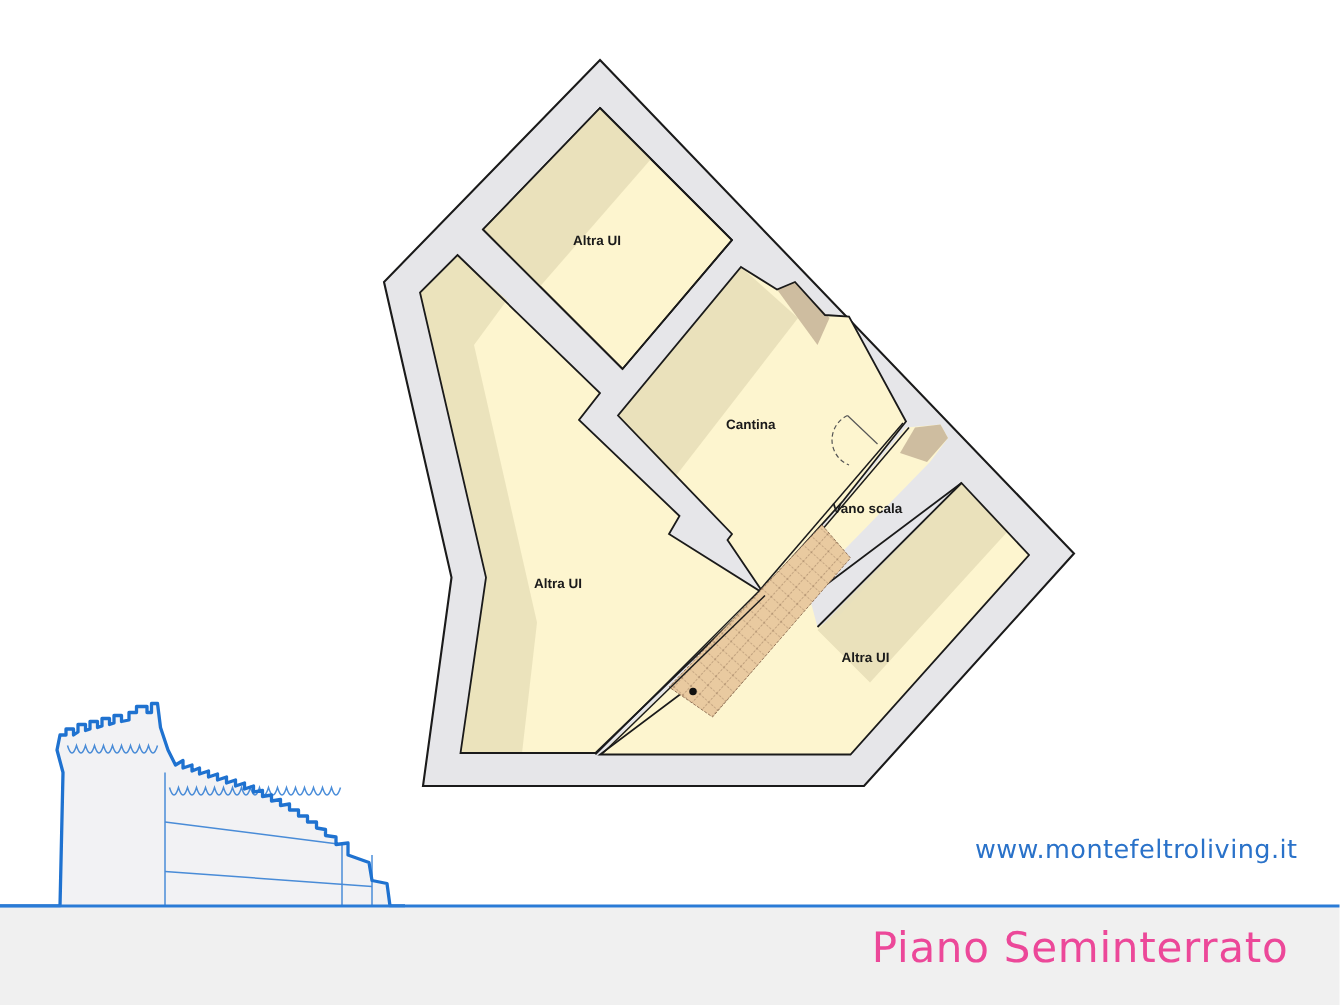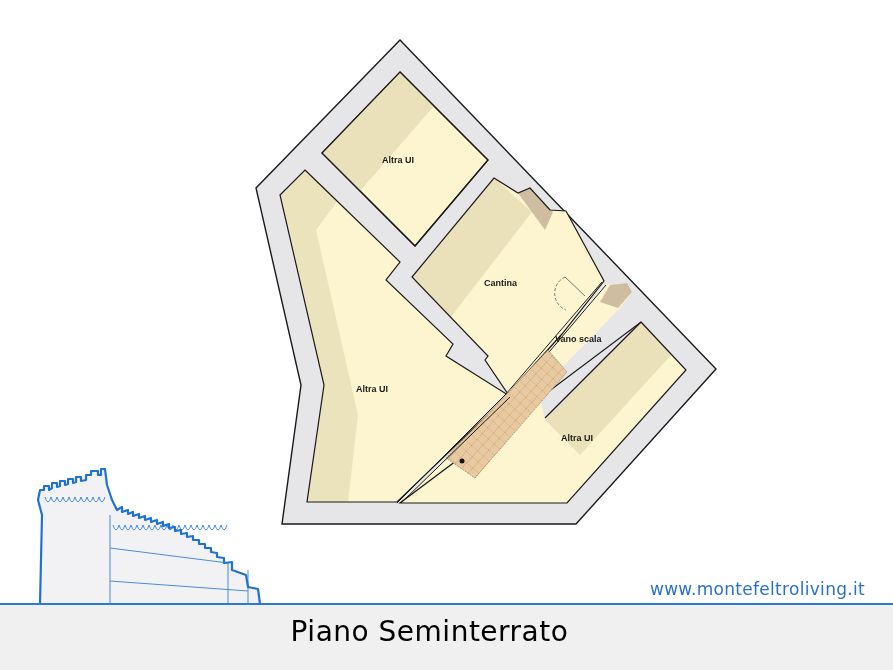--- a/index.html
+++ b/index.html
@@ -2,23 +2,23 @@
 <html><head>
 <meta charset="utf-8">
 <style>
   html, body { margin:0; padding:0; }
   body { width:893px; height:670px; background:#ffffff; position:relative; overflow:hidden;
          font-family:"Liberation Sans", sans-serif; }
   #plan { position:absolute; left:0; top:0; }
   .room-label { font-family:"Liberation Sans", sans-serif; font-size:9px; fill:#1a1a1a; font-weight:bold; }
   .footer-band { position:absolute; left:0; top:605px; width:893px; height:65px; background:#f0f0f0; }
   .baseline { position:absolute; left:0; top:603px; width:893px; height:2px; background:#2a7bd6; }
-  .site-url { position:absolute; right:28px; top:579px; color:#2a72c9; font-size:17px; letter-spacing:0.3px;
+  .site-url { position:absolute; right:28px; top:557px; color:#2a72c9; font-size:17px; letter-spacing:0.3px;
               font-family:"DejaVu Sans", sans-serif; }
-  .floor-title { position:absolute; left:0; width:859px; top:615px; text-align:center; color:#000000;
+  .floor-title { position:absolute; left:0; width:859px; top:615px; text-align:right; color:#ec4899;
                  font-size:28px; font-family:"DejaVu Sans", sans-serif; letter-spacing:0.5px; }
   #logo { position:absolute; left:0; top:455px; }
 </style>
 </head>
 <body>
 
 <svg id="plan" width="893" height="605" viewBox="0 0 893 605">
   <defs>
     <pattern id="stairpat" width="8" height="8" patternUnits="userSpaceOnUse" patternTransform="rotate(-48)">
       <rect width="8" height="8" fill="#e9caa0"></rect>

